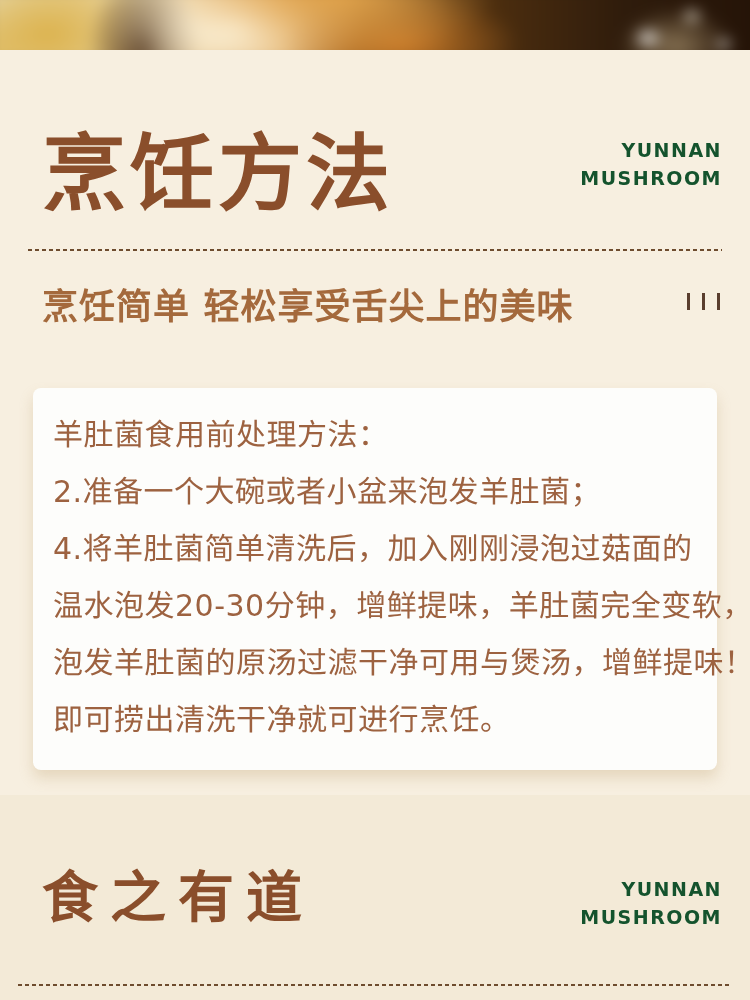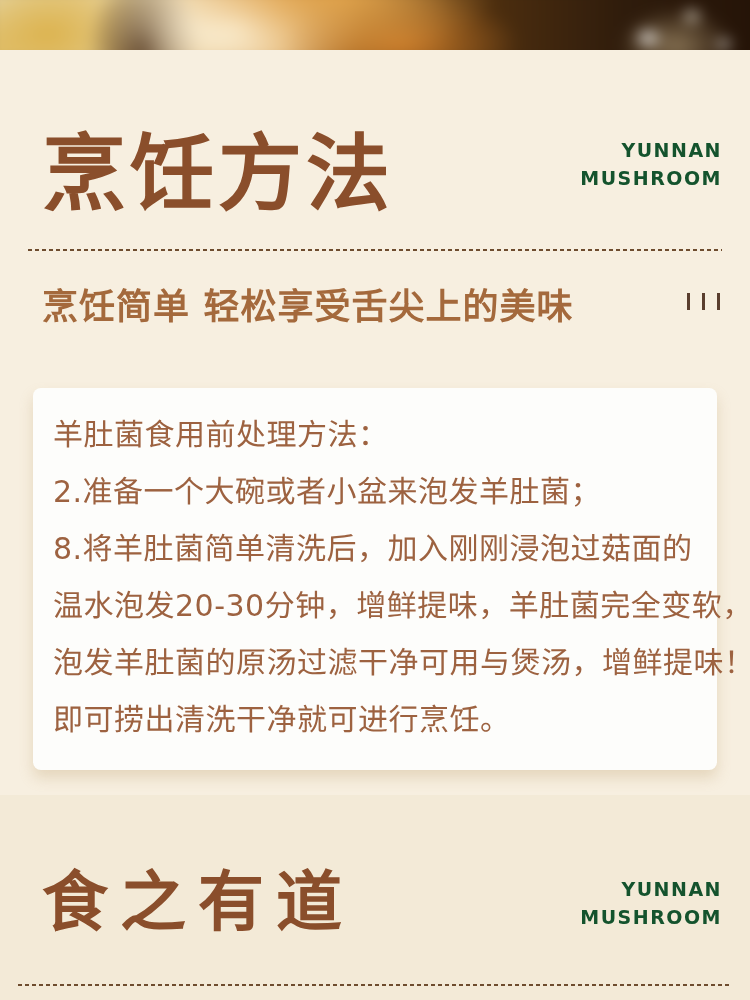--- a/index.html
+++ b/index.html
@@ -30,21 +30,21 @@
   .section-cooking{height:745px;background:#f7efe0;overflow:hidden;}
   .section-eating{height:205px;background:#f3ead7;position:relative;overflow:hidden;}
   .heading-row{display:flex;justify-content:space-between;align-items:flex-start;}
   .section-cooking .heading-row{margin-top:76px;}
   .section-eating .heading-row{margin-top:70px;}
   .big-title{
     font-family:"DejaVu Serif","Liberation Serif",serif;
     font-weight:900;color:#8a4e2b;margin-left:14px;
     font-size:84px;line-height:1.15;letter-spacing:4px;white-space:nowrap;
   }
-  .section-eating .big-title{font-size:66px;letter-spacing:12px;}
+  .section-eating .big-title{font-size:56px;letter-spacing:12px;}
   .brand{
     text-align:right;color:#14532d;font-size:19px;line-height:28px;
     letter-spacing:1.5px;font-weight:600;margin-top:10px;margin-right:0;
   }
   .rule{
     height:2px;border:0;margin:26px 0 0 0;
     background:repeating-linear-gradient(90deg,#6e4c2e 0 4px,transparent 4px 7px);
   }
   .subtitle-row{display:flex;justify-content:space-between;align-items:flex-start;margin-top:32px;}
   .subtitle{color:#a4693c;font-size:36px;font-weight:600;margin-left:14px;letter-spacing:1px;line-height:47px;text-align:center;}
@@ -88,21 +88,21 @@
     <div class="triple-bars">
       <span></span>
       <span></span>
       <span></span>
     </div>
   </div>
 
   <div class="card">
     <div class="card-line">羊肚菌食用前处理方法：</div>
     <div class="card-line">2.准备一个大碗或者小盆来泡发羊肚菌；</div>
-    <div class="card-line">8.将羊肚菌简单清洗后，加入刚刚浸泡过菇面的</div>
+    <div class="card-line">4.将羊肚菌简单清洗后，加入刚刚浸泡过菇面的</div>
     <div class="card-line">温水泡发20-30分钟，增鲜提味，羊肚菌完全变软，</div>
     <div class="card-line">泡发羊肚菌的原汤过滤干净可用与煲汤，增鲜提味！</div>
     <div class="card-line">即可捞出清洗干净就可进行烹饪。</div>
   </div>
 </div>
 
 <div class="section section-eating">
   <div class="heading-row">
     <div class="big-title">食之有道</div>
     <div class="brand">

